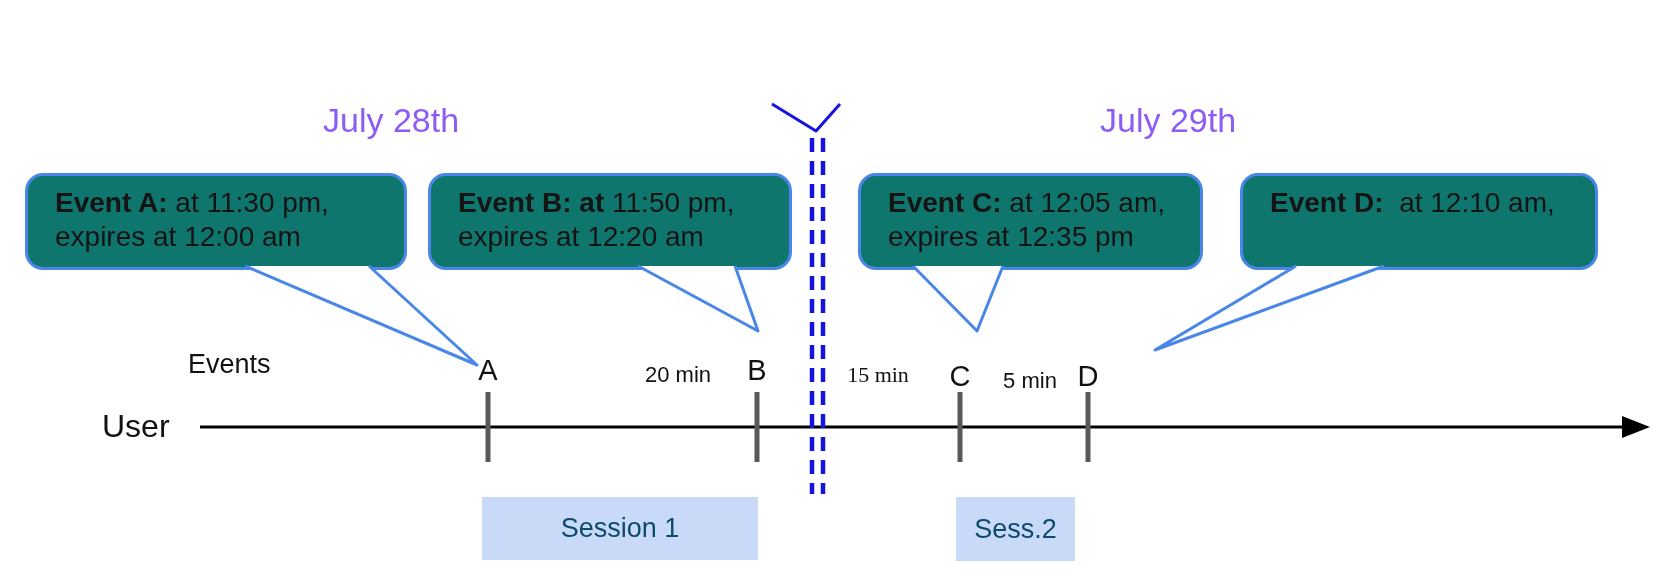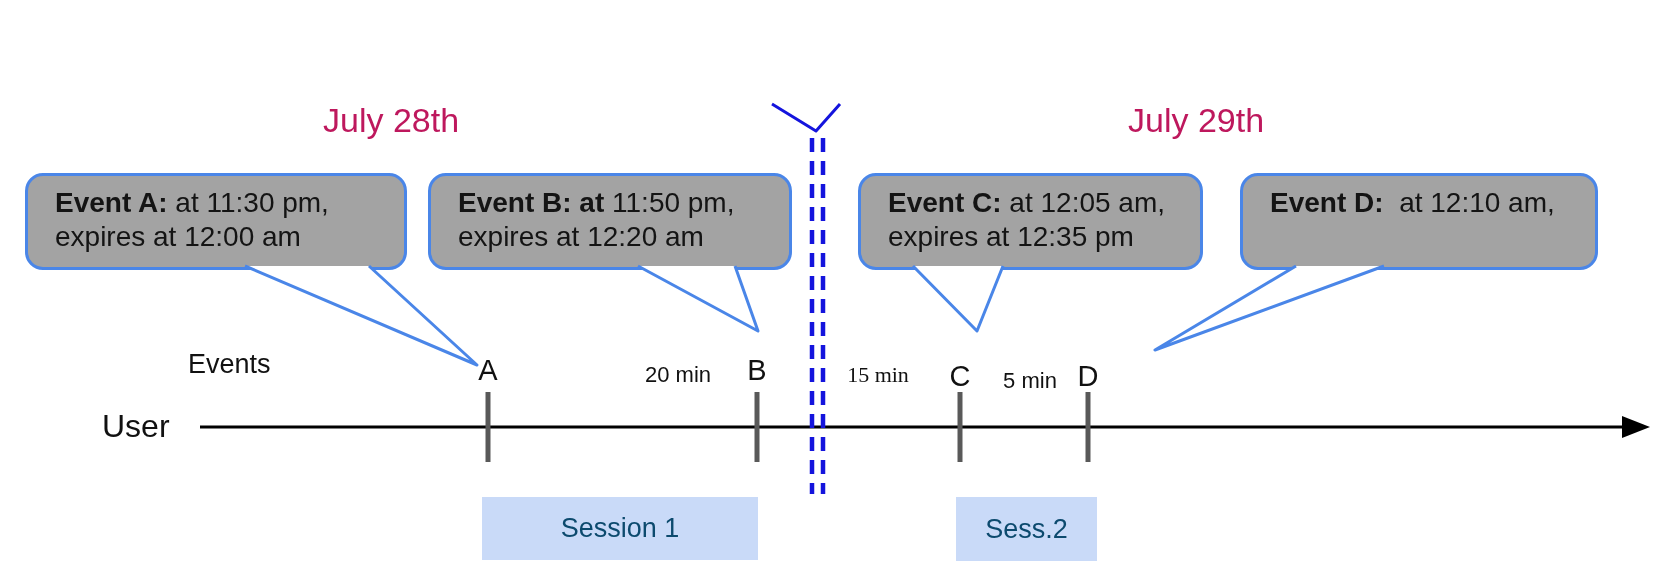--- a/index.html
+++ b/index.html
@@ -4,23 +4,23 @@
 <style>
   html,body{margin:0;padding:0;background:#ffffff;}
   #stage{
     position:relative;width:1668px;height:578px;background:#fff;overflow:hidden;
     font-family:"Liberation Sans","DejaVu Sans",sans-serif;color:#111;
   }
   .abs{position:absolute;}
   svg{position:absolute;left:0;top:0;}
   #base-svg{z-index:1;}
   #pointer-svg{z-index:3;}
-  .date-label{font-size:34px;color:#be185d;z-index:2;white-space:nowrap;}
+  .date-label{font-size:34px;color:#8b5cf6;z-index:2;white-space:nowrap;}
   .callout{
-    box-sizing:border-box;background:#a3a3a3;border:3px solid var(--accent);
+    box-sizing:border-box;background:#0f766e;border:3px solid var(--accent);
     border-radius:18px;z-index:2;font-size:28px;line-height:34px;
     padding:10px 0 0 27px;white-space:nowrap;color:#141414;
   }
   .callout b{font-weight:bold;}
   .midnight{
     box-sizing:border-box;background:#fff;border:3px solid var(--darkblue);
     border-radius:24px;z-index:2;font-size:30px;padding:26px 0 0 24px;
     color:#141414;white-space:nowrap;
   }
   .axis-label{font-size:32px;z-index:2;}
@@ -46,21 +46,21 @@
     <line x1="488" y1="392" x2="488" y2="462" stroke="#595959" stroke-width="5"></line>
     <line x1="757" y1="392" x2="757" y2="462" stroke="#595959" stroke-width="5"></line>
     <line x1="960" y1="392" x2="960" y2="462" stroke="#595959" stroke-width="5"></line>
     <line x1="1088" y1="392" x2="1088" y2="462" stroke="#595959" stroke-width="5"></line>
 
     <line x1="812" y1="138" x2="812" y2="494" stroke="#1414dd" stroke-width="4.5" stroke-dasharray="14 9"></line>
     <line x1="823" y1="138" x2="823" y2="494" stroke="#1414dd" stroke-width="4.5" stroke-dasharray="14 9"></line>
   </svg>
 
   <div class="abs date-label" style="left:323px;top:101px;">July 28th</div>
-  <div class="abs date-label" style="left:1100px;top:101px;margin-left:28px;">July 29th</div>
+  <div class="abs date-label" style="left:1100px;top:101px;">July 29th</div>
 
 
   <div class="abs callout" style="left:25px;top:173px;width:382px;height:97px;">
     <div><b>Event A:</b><span> at 11:30 pm,</span></div>
     <div>expires at 12:00 am</div>
   </div>
 
   <div class="abs callout" style="left:428px;top:173px;width:364px;height:97px;">
     <div><b>Event B: at</b><span> 11:50 pm,</span></div>
     <div>expires at 12:20 am</div>
@@ -91,17 +91,17 @@
   <div class="abs tick-letter" style="left:947px;top:360px;">C</div>
   <div class="abs tick-letter" style="left:1075px;top:360px;">D</div>
 
   <div class="abs interval" style="left:624px;top:362px;margin-left:14px;">20 min</div>
   <div class="abs interval" style="left:838px;top:362px;font-family:Liberation Serif, serif;">15 min</div>
   <div class="abs interval" style="left:990px;top:368px;">5 min</div>
 
   <div class="abs session" style="left:482px;top:497px;width:276px;height:63px;">
     <span>Session 1</span>
   </div>
-  <div class="abs session" style="left:956px;top:497px;width:141px;height:64px;">
+  <div class="abs session" style="left:956px;top:497px;width:119px;height:64px;">
     <span>Sess.2</span>
   </div>
 
 </div>
 
 </body></html>

